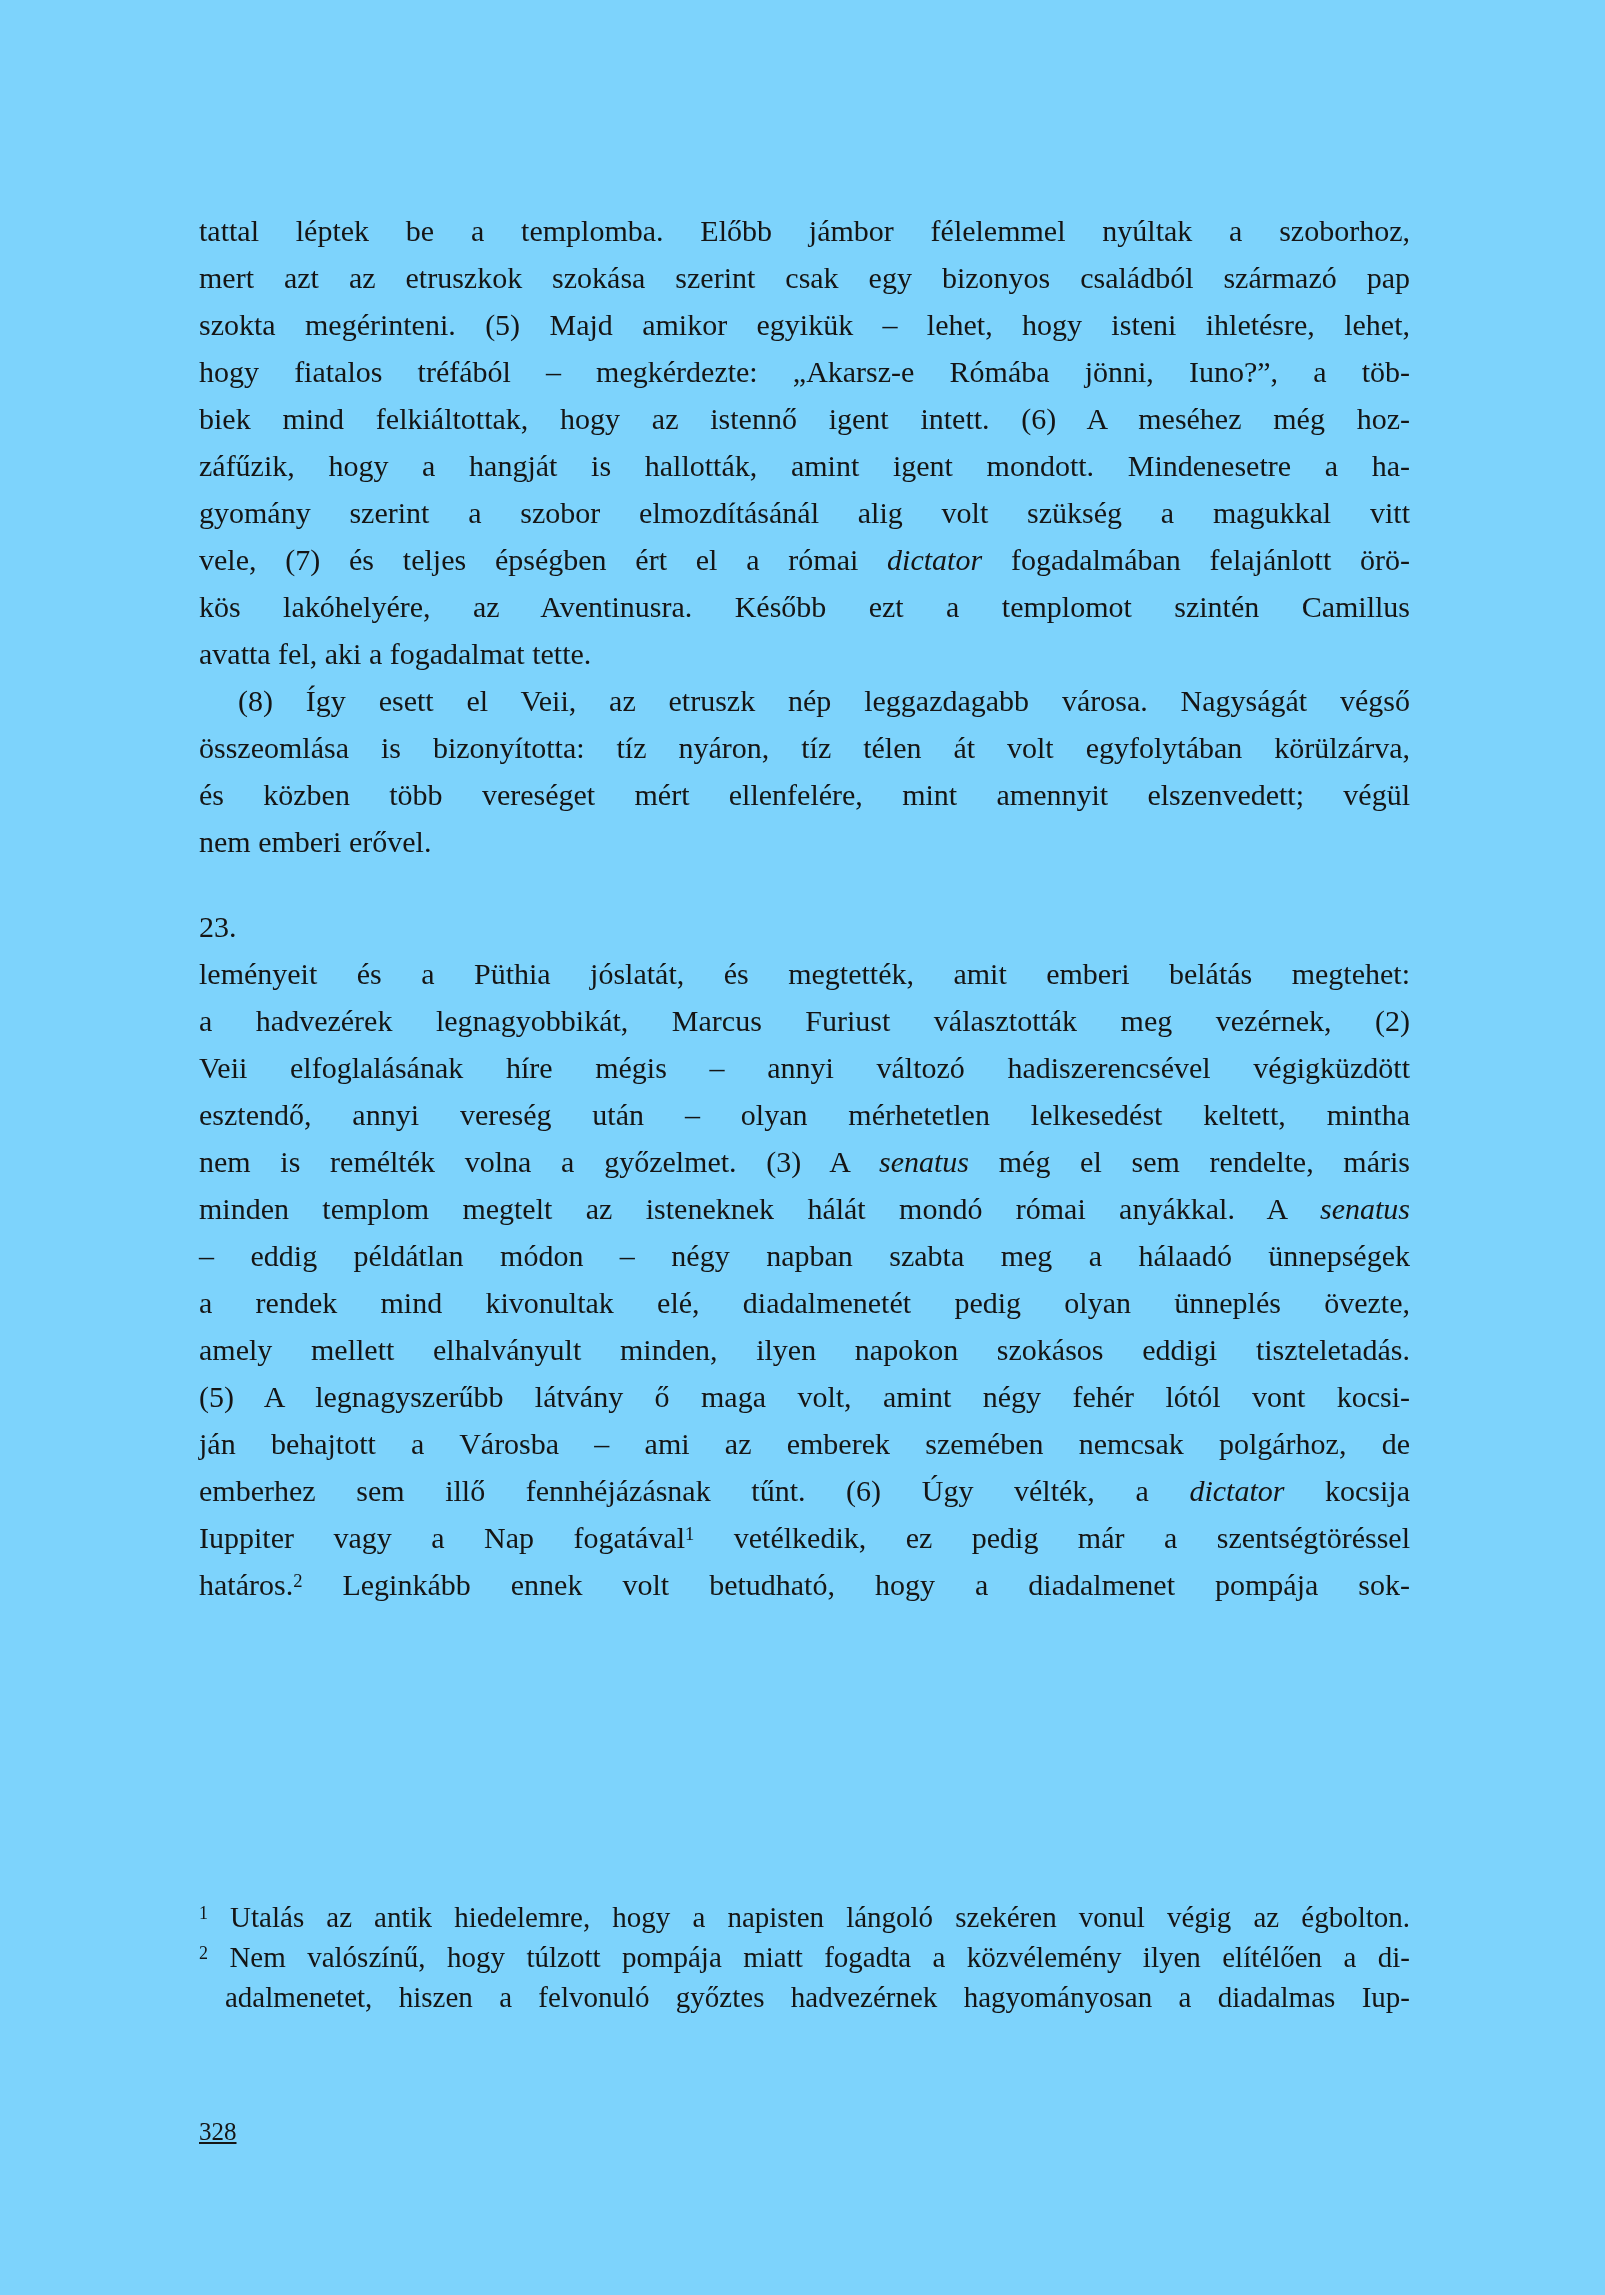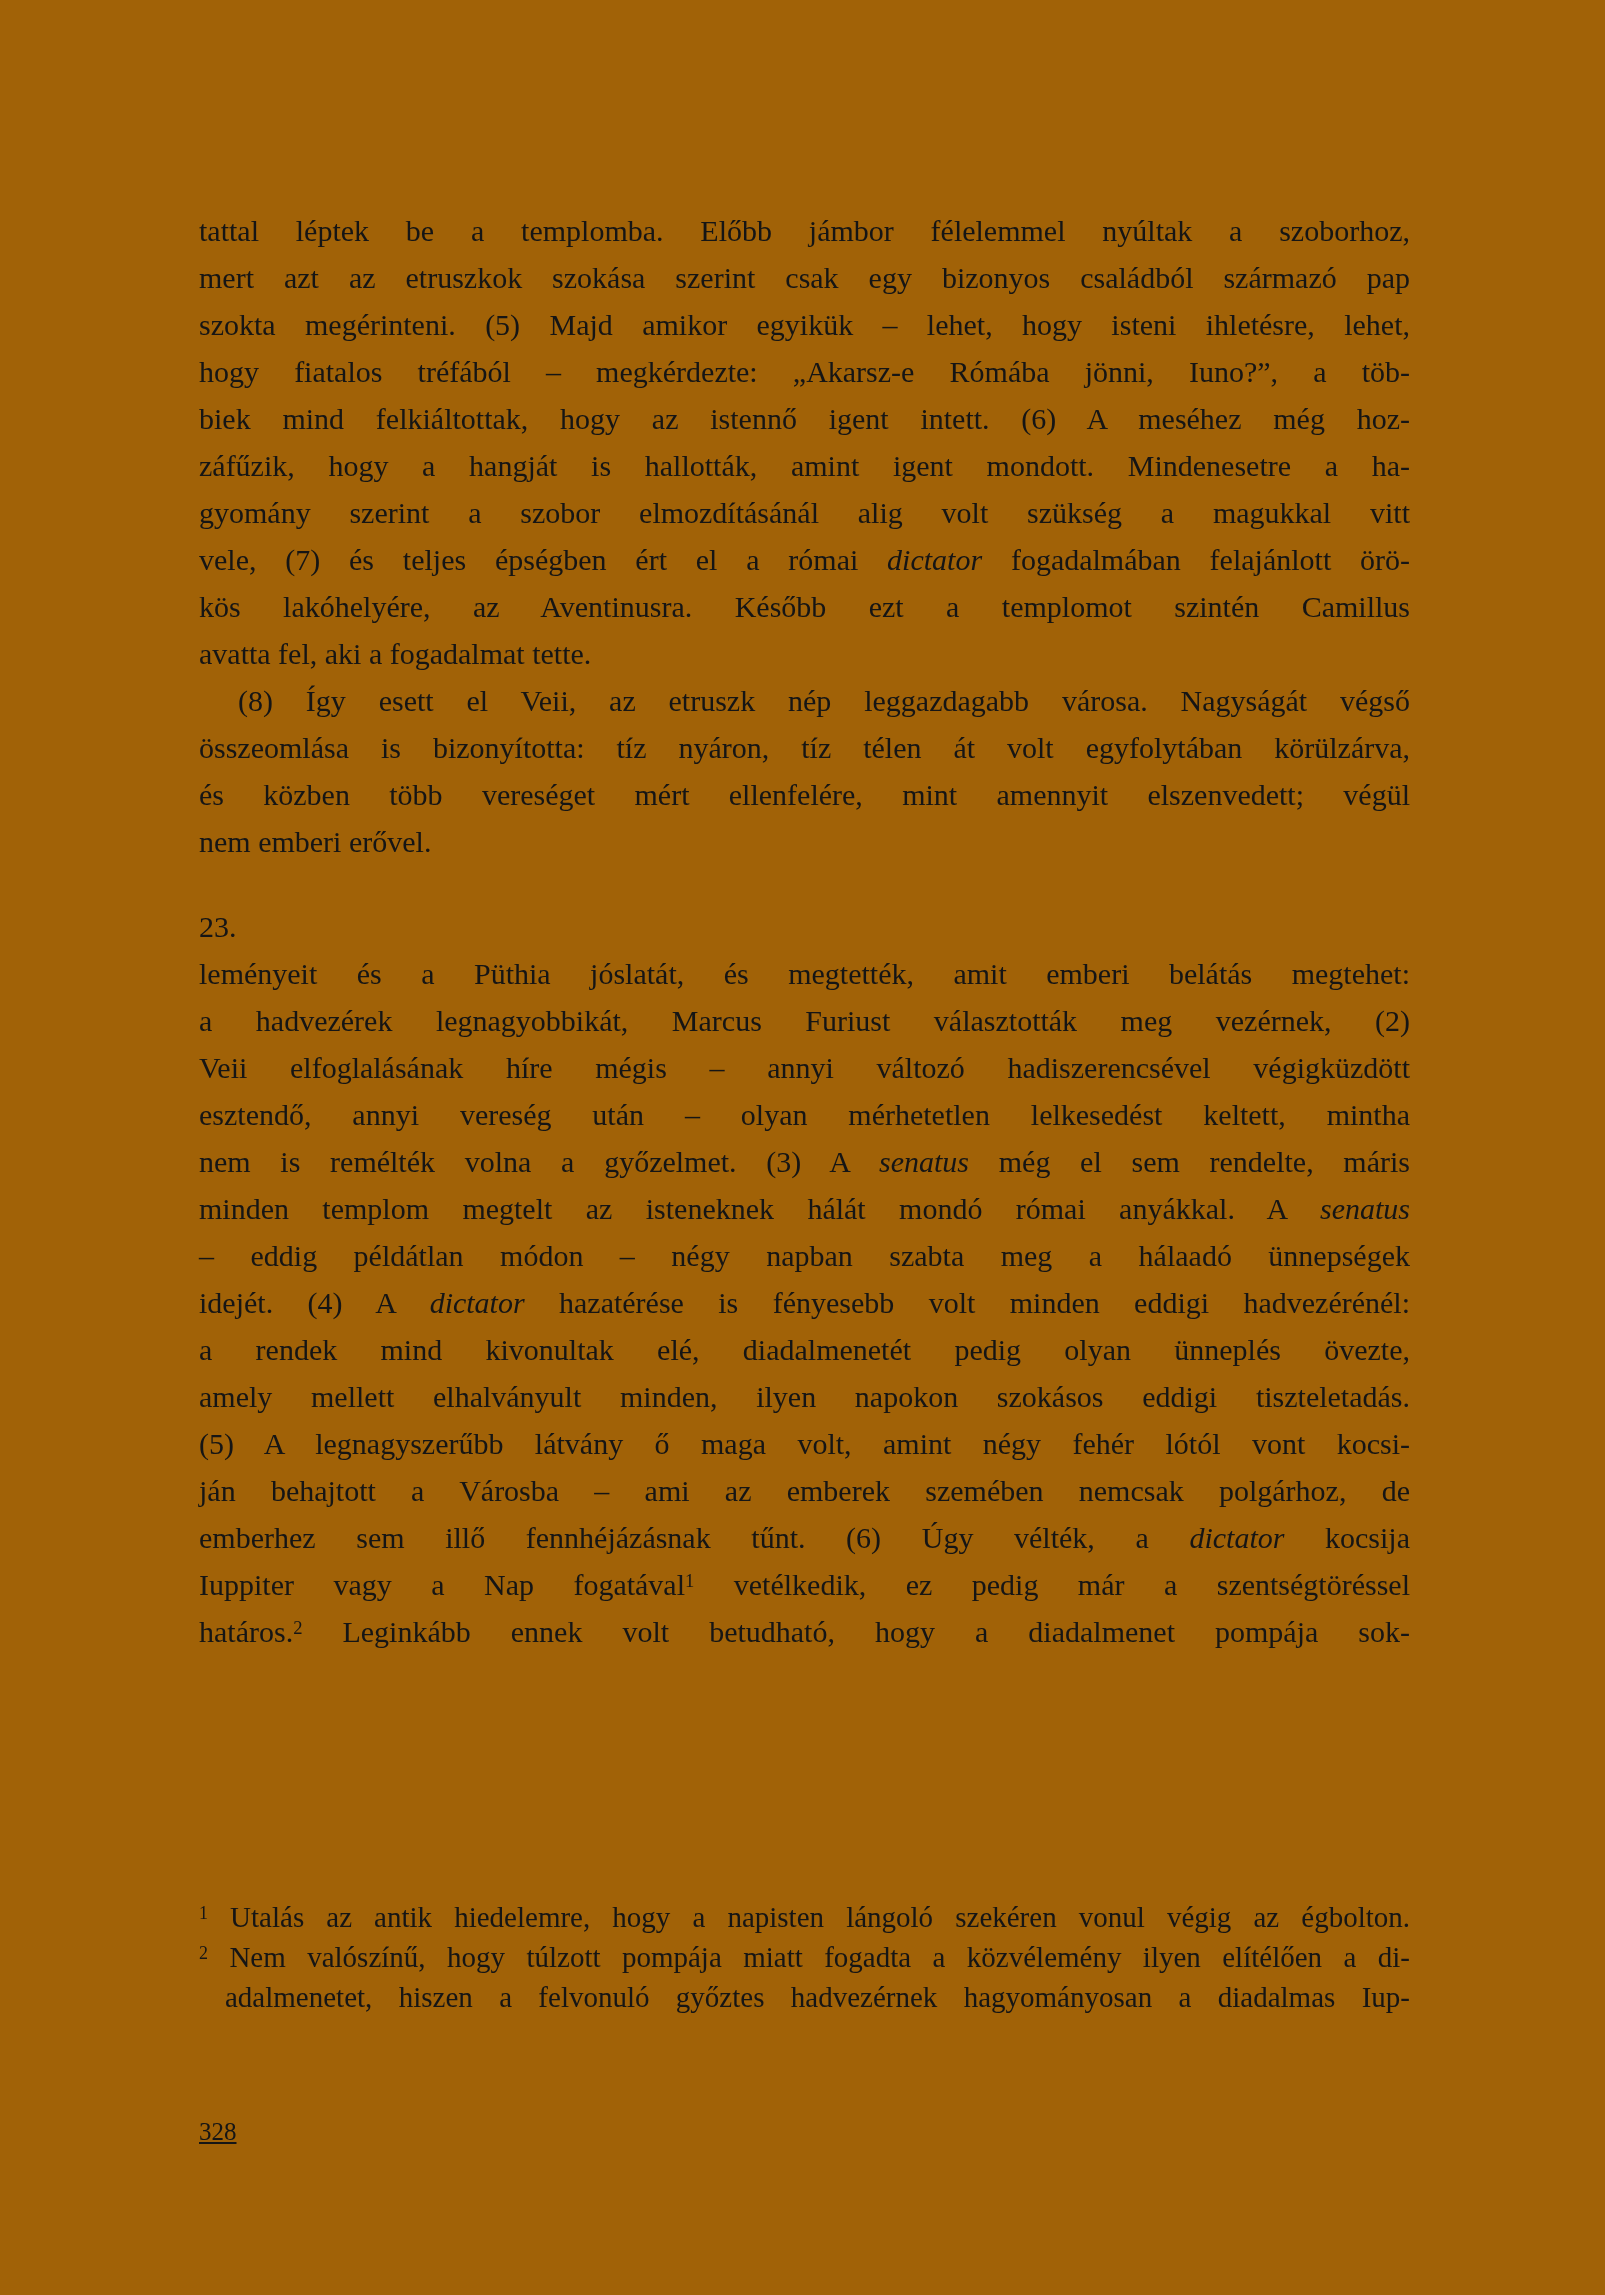--- a/index.html
+++ b/index.html
@@ -4,21 +4,21 @@
 <style>
   html, body {
     margin: 0;
     padding: 0;
     background: #ffffff;
   }
   .page {
     position: relative;
     width: 1605px;
     height: 2295px;
-    background: #a16207;
+    background: #7dd3fc;
     overflow: hidden;
     font-family: "Liberation Serif", "DejaVu Serif", serif;
     color: #151515;
   }
   .text-block {
     position: absolute;
     left: 199px;
     top: 207px;
     width: 1211px;
     font-size: 30px;
@@ -87,21 +87,20 @@
         <div class="line last"><span>23.</span></div>
       </div>
       <div class="para">
         <div class="line"><span>leményeit és a Püthia jóslatát, és megtették, amit emberi belátás megtehet:</span></div>
         <div class="line"><span>a hadvezérek legnagyobbikát, Marcus Furiust választották meg vezérnek, (2)</span></div>
         <div class="line"><span>Veii elfoglalásának híre mégis – annyi változó hadiszerencsével végigküzdött</span></div>
         <div class="line"><span>esztendő, annyi vereség után – olyan mérhetetlen lelkesedést keltett, mintha</span></div>
         <div class="line"><span>nem is remélték volna a győzelmet. (3) A </span><em>senatus</em><span> még el sem rendelte, máris</span></div>
         <div class="line"><span>minden templom megtelt az isteneknek hálát mondó római anyákkal. A </span><em>senatus</em></div>
         <div class="line"><span>– eddig példátlan módon – négy napban szabta meg a hálaadó ünnepségek</span></div>
-        <div class="line"><span>idejét. (4) A </span><em>dictator</em><span> hazatérése is fényesebb volt minden eddigi hadvezérénél:</span></div>
         <div class="line"><span>a rendek mind kivonultak elé, diadalmenetét pedig olyan ünneplés övezte,</span></div>
         <div class="line"><span>amely mellett elhalványult minden, ilyen napokon szokásos eddigi tiszteletadás.</span></div>
         <div class="line"><span>(5) A legnagyszerűbb látvány ő maga volt, amint négy fehér lótól vont kocsi-</span></div>
         <div class="line"><span>ján behajtott a Városba – ami az emberek szemében nemcsak polgárhoz, de</span></div>
         <div class="line"><span>emberhez sem illő fennhéjázásnak tűnt. (6) Úgy vélték, a </span><em>dictator</em><span> kocsija</span></div>
         <div class="line"><span>Iuppiter vagy a Nap fogatával</span><sup>1</sup><span> vetélkedik, ez pedig már a szentségtöréssel</span></div>
         <div class="line"><span>határos.</span><sup>2</sup><span> Leginkább ennek volt betudható, hogy a diadalmenet pompája sok-</span></div>
       </div>
     </div>
   <div class="footnotes" id="footnotes-host">

